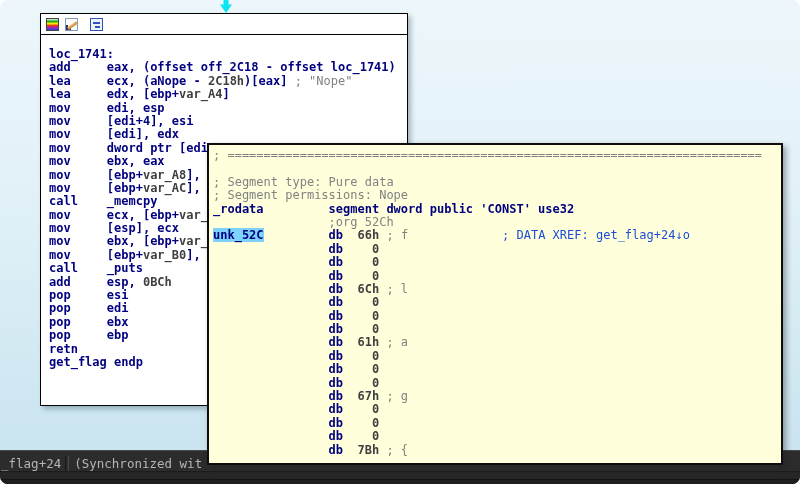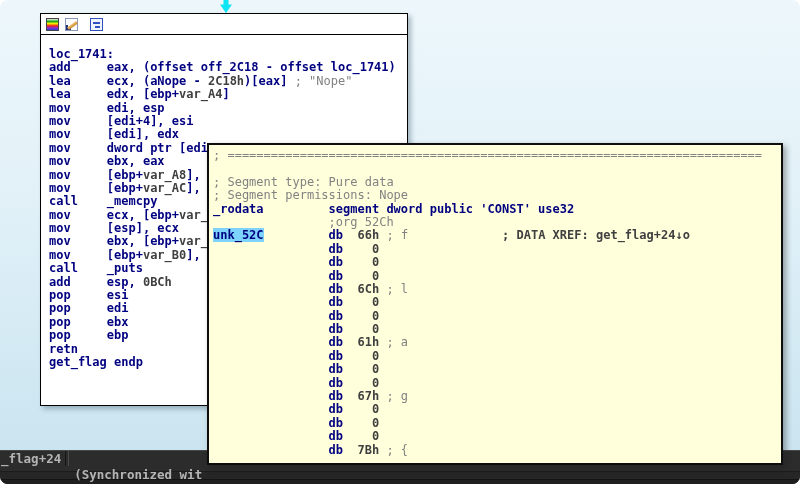--- a/index.html
+++ b/index.html
@@ -31,34 +31,34 @@
   .icon-sync .bar2 { top:7px; width:5px; left:4px; }
   .dw-content { background:#ffffff; border:1px solid #000; margin-top:-1px;
                 height:372px; box-sizing:border-box; overflow:hidden;
                 padding:13px 0 0 8px; }
   .code-line { white-space:pre; font-size:12px; line-height:13.4px; font-weight:bold; color:#000080; height:13.4px; }
 
   
   .c-n  { color:#000080; }
   .c-g  { color:#404040; }
   .c-c  { color:#828282; font-weight:normal; }
-  .c-x  { color:#404040; font-weight:bold; }
+  .c-x  { color:#1d4ed8; font-weight:normal; }
   .c-hl { color:#000080; background:#7dd3fc; }
 
   
   .data-window { position:absolute; left:207px; top:143px; width:576px; height:322px;
                  box-sizing:border-box; background:#ffffdc; border:2px solid #0d0d0d; z-index:20;
                  overflow:hidden; padding:4px 0 0 4px;
                  box-shadow:3px 3px 6px rgba(30,30,30,0.4); }
 
   
   .statusbar { position:absolute; left:0; top:450px; width:800px; height:34px; z-index:5;
                background:#2c2c2c; border-top:1px solid #484848; box-sizing:border-box; }
-  .sb-row { height:20px; display:flex; align-items:flex-start; color:#b4b4b4;
-            font-size:12.5px; font-weight:bold; }
+  .sb-row { height:20px; display:flex; align-items:flex-end; color:#b4b4b4;
+            font-size:12.5px; font-weight:normal; }
   .sb-cell-left { padding:0 4px 0 1px; white-space:pre; }
   .sb-divider { width:2px; height:15px; border-left:1px solid #171717; border-right:1px solid #4a4a4a; margin-right:5px; }
   .sb-cell-right { white-space:pre;margin-top:16px; }
   .sb-strip1 { height:7px; background:#262626; border-top:1px solid #1c1c1c; }
   .sb-strip2 { height:7px; background:#1f1f1f; border-top:1px solid #141414; }
 </style>
 </head>
 <body>
 
 <div class="screen">

